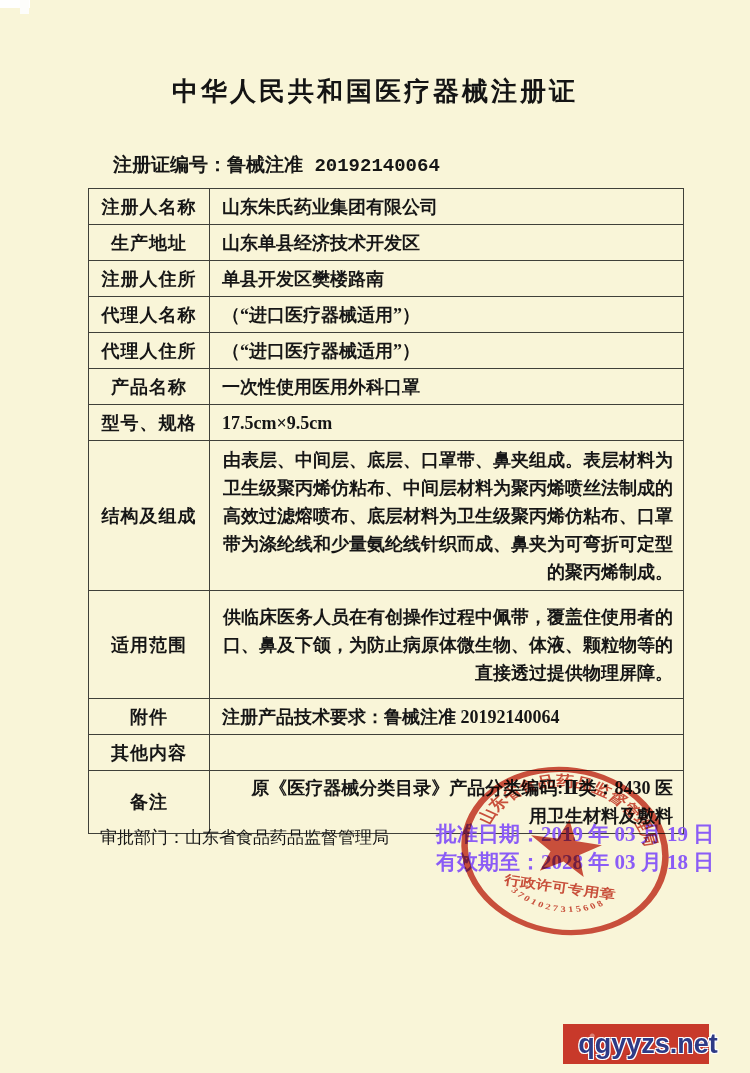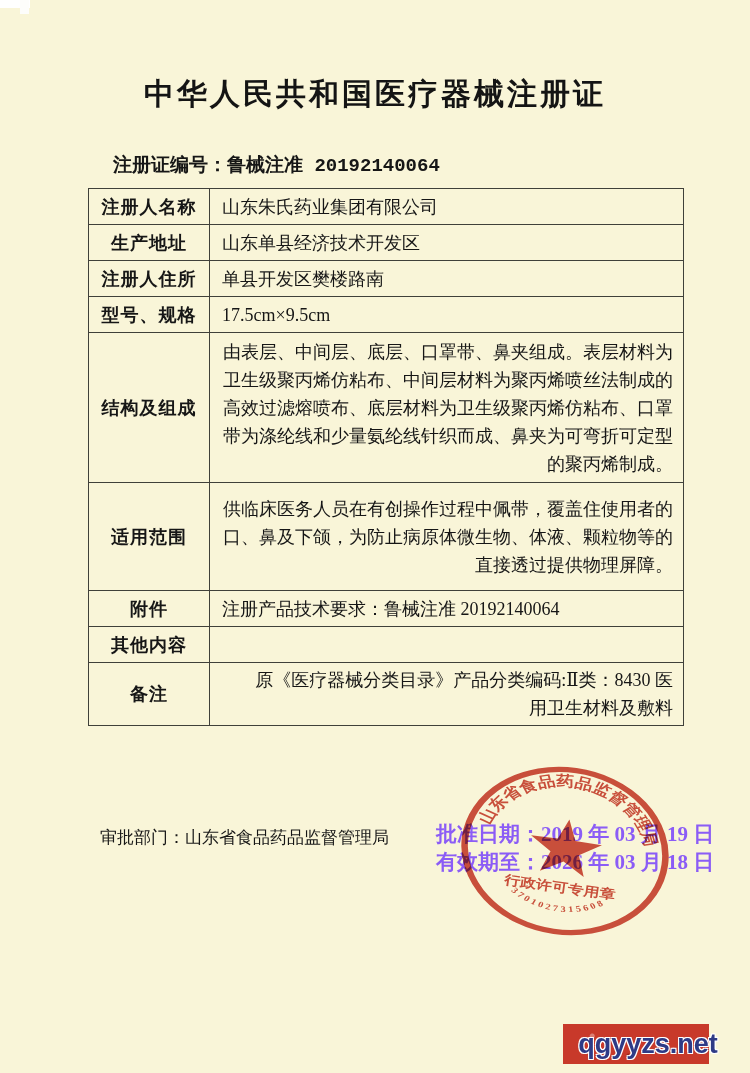--- a/index.html
+++ b/index.html
@@ -16,21 +16,21 @@
   .scan-corner {
     position:absolute; left:0; top:0; width:30px; height:8px;
     background:#ffffff;
   }
   .scan-corner2 {
     position:absolute; left:20px; top:0; width:9px; height:14px;
     background:#fdfdfb;
   }
   .doc-title {
     position:absolute; left:0; top:74px; width:100%;
-    text-align:center; font-size:30px; font-weight:bold;
+    text-align:center; font-size:26px; font-weight:bold;
     letter-spacing:3px; color:#141414;
   }
   .cert-no {
     position:absolute; left:113px; top:152px;
     font-size:19px; font-weight:bold; color:#161616;font-family:Liberation Mono, monospace;
   }
   table.cert {
     position:absolute; left:88px; top:188px; width:596px;
     border-collapse:collapse; table-layout:fixed;
   }
@@ -38,21 +38,21 @@
     border:1.6px solid #40403a;
     font-size:18px; color:#161616;
     vertical-align:middle;
     margin-left:9px;
   }
   td.lbl {
     width:121px; text-align:center; font-weight:bold;
     letter-spacing:1px;
   }
   td.val {
-    padding:3px 10px 3px 12px; font-weight:normal;
+    padding:3px 10px 3px 12px; font-weight:bold;
     line-height:28px;
   }
   tr.h1 { height:36px; }
   tr.h-structure { height:150px; }
   tr.h-scope { height:108px; }
   tr.h-remark { height:54px; }
   td.val.para { vertical-align:middle;text-align:right; }
   td.val.indent { text-indent:1em; }
   .footer-dept {
     position:absolute; left:100px; top:826px;
@@ -109,20 +109,32 @@
     </tr>
     <tr class="h1">
       <td class="lbl">生产地址</td>
       <td class="val">山东单县经济技术开发区</td>
     </tr>
     <tr class="h1">
       <td class="lbl">注册人住所</td>
       <td class="val">单县开发区樊楼路南</td>
     </tr>
     <tr class="h1">
+      <td class="lbl">代理人名称</td>
+      <td class="val">（“进口医疗器械适用”）</td>
+    </tr>
+    <tr class="h1">
+      <td class="lbl">代理人住所</td>
+      <td class="val">（“进口医疗器械适用”）</td>
+    </tr>
+    <tr class="h1">
+      <td class="lbl">产品名称</td>
+      <td class="val">一次性使用医用外科口罩</td>
+    </tr>
+    <tr class="h1">
       <td class="lbl">型号、规格</td>
       <td class="val">17.5cm×9.5cm</td>
     </tr>
     <tr class="h-structure">
       <td class="lbl">结构及组成</td>
       <td class="val para">由表层、中间层、底层、口罩带、鼻夹组成。表层材料为卫生级聚丙烯仿粘布、中间层材料为聚丙烯喷丝法制成的高效过滤熔喷布、底层材料为卫生级聚丙烯仿粘布、口罩带为涤纶线和少量氨纶线针织而成、鼻夹为可弯折可定型的聚丙烯制成。</td>
     </tr>
     <tr class="h-scope">
       <td class="lbl">适用范围</td>
       <td class="val para">供临床医务人员在有创操作过程中佩带，覆盖住使用者的口、鼻及下颌，为防止病原体微生物、体液、颗粒物等的直接透过提供物理屏障。</td>
@@ -139,21 +151,21 @@
       <td class="lbl">备注</td>
       <td class="val para indent">原《医疗器械分类目录》产品分类编码:Ⅱ类：8430 医用卫生材料及敷料</td>
     </tr>
   </tbody>
     </table>
 
   <div class="footer-dept">审批部门：山东省食品药品监督管理局</div>
 
   <div class="footer-dates">
     <div>批准日期：2019 年 03 月 19 日</div>
-    <div>有效期至：2026 年 03 月 18 日</div>
+    <div>有效期至：2028 年 03 月 18 日</div>
   </div>
 
   <div class="stamp">
     <svg viewBox="0 0 240 240" preserveAspectRatio="none">
       <defs>
         <path id="arcTop" d="M 37 98 A 86 86 0 0 1 203 98" fill="none"></path>
         <path id="arcBottom" d="M 50.7 160 A 80 80 0 0 0 189.3 160" fill="none"></path>
       </defs>
       <circle cx="120" cy="120" r="107" fill="none" stroke="#c63a2b" stroke-width="7"></circle>
       <polygon points="120,78 129.4,105.1 158,105.6 135.2,122.9 143.5,150.4 120,134 96.5,150.4 104.8,122.9 82,105.6 110.6,105.1" fill="#c63a2b"></polygon>

